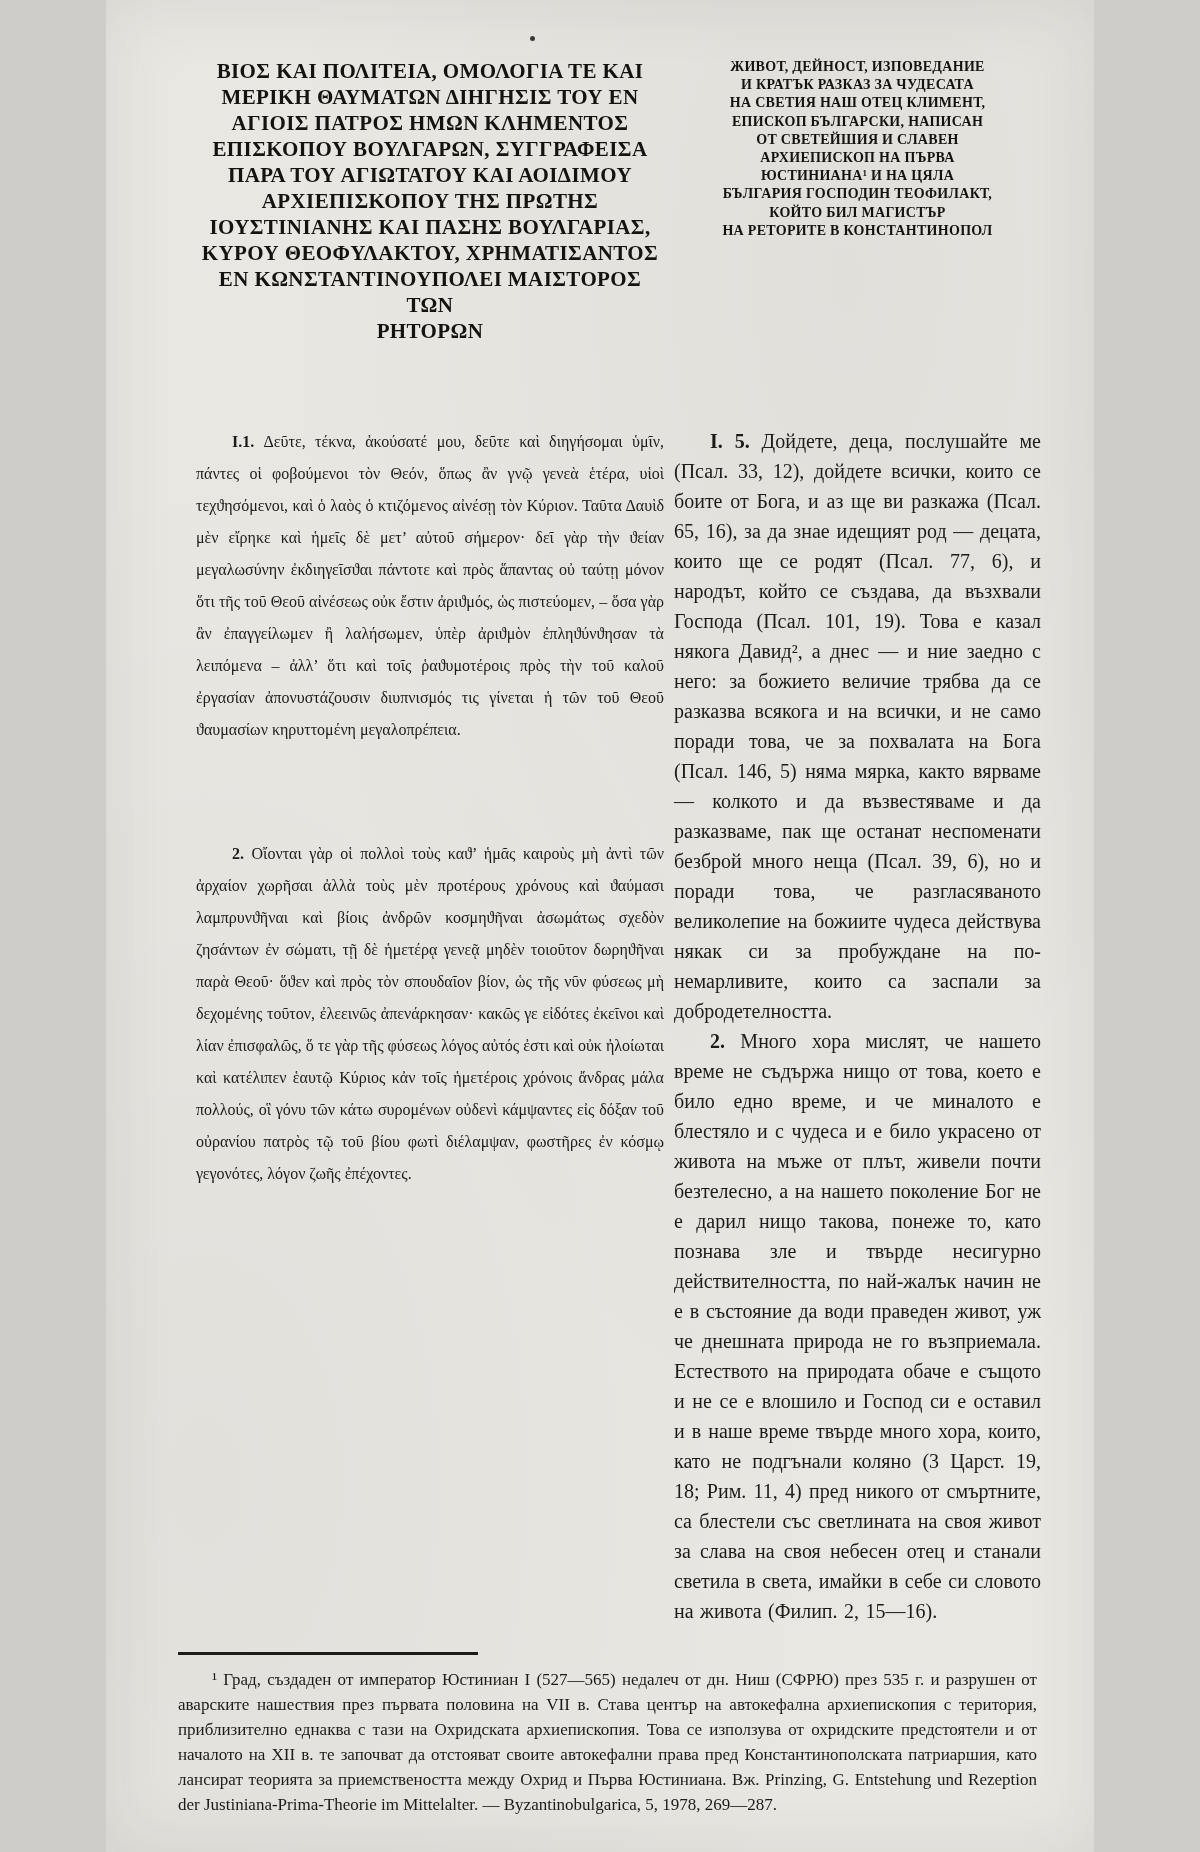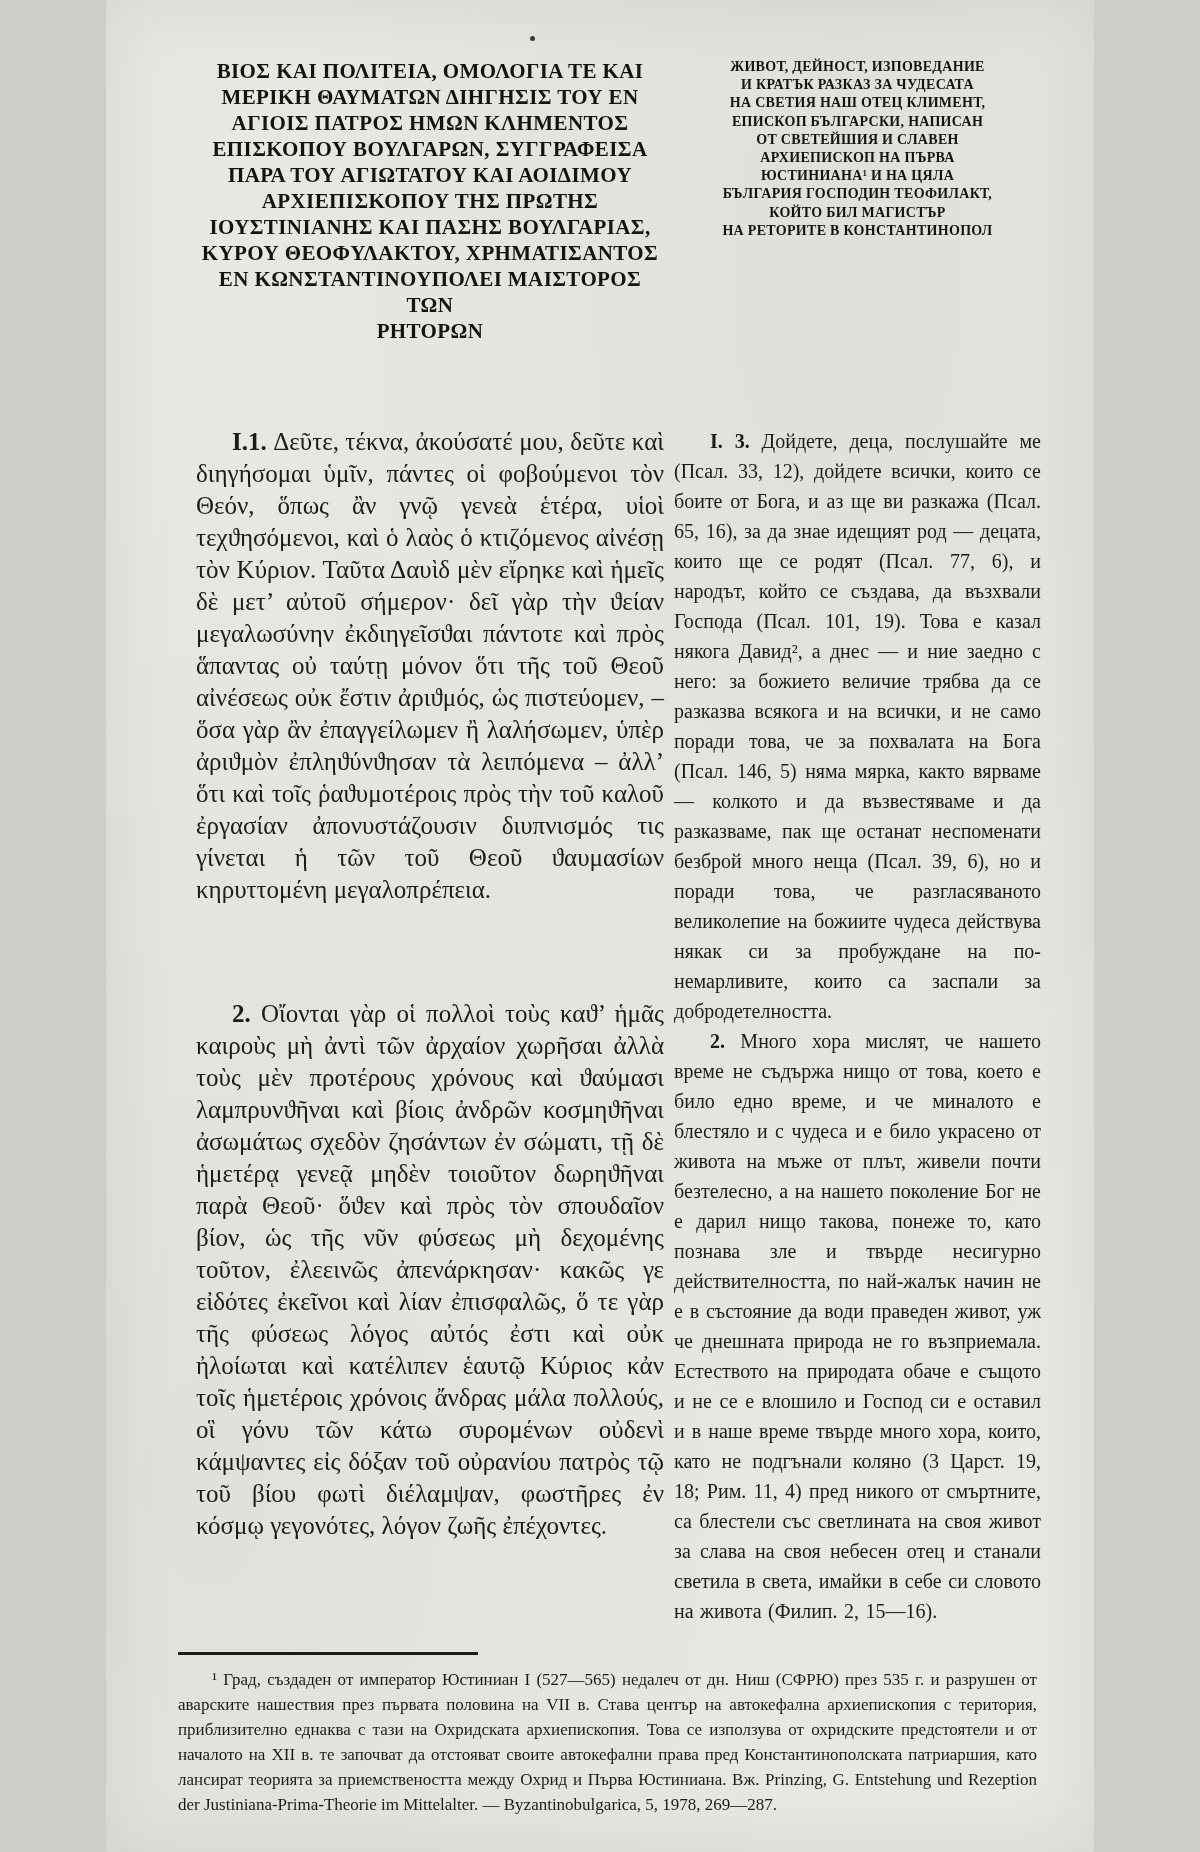--- a/index.html
+++ b/index.html
@@ -32,21 +32,21 @@
     color: #14130f;
   }
   .col-left  .col-title { font-size: 21px; line-height: 1.24; letter-spacing: 0.4px; }
   .col-right .col-title { font-size: 14px; line-height: 1.30; letter-spacing: 0.3px; }
 
   .body-par {
     margin: 0;
     text-align: justify;
     text-indent: 36px;
   }
-  .col-left  .body-par { font-size: 25px; line-height: 32px; }
+  .col-left  .body-par { font-size: 16px; line-height: 32px; }
   .col-right .body-par { font-size: 20px; line-height: 30px; word-spacing: 1.5px; }
 
   .col-left .par-2 { margin-top: 92px; }
   .col-left .par-3 { margin-top: 44px; }
 
   .par-num { font-weight: bold; }
 
   .footnote-divider {
     width: 300px;
     border: 0;
@@ -109,21 +109,21 @@
 НА СВЕТИЯ НАШ ОТЕЦ КЛИМЕНТ,
 ЕПИСКОП БЪЛГАРСКИ, НАПИСАН
 ОТ СВЕТЕЙШИЯ И СЛАВЕН
 АРХИЕПИСКОП НА ПЪРВА
 ЮСТИНИАНА¹ И НА ЦЯЛА
 БЪЛГАРИЯ ГОСПОДИН ТЕОФИЛАКТ,
 КОЙТО БИЛ МАГИСТЪР
 НА РЕТОРИТЕ В КОНСТАНТИНОПОЛ</div>
       </div>
       <p class="body-par">
-        <span class="par-num">I. 3.</span>
+        <span class="par-num">I. 5.</span>
         <span>Дойдете, деца, послушайте ме (Псал. 33, 12), дойдете всички, които се боите от Бога, и аз ще ви разкажа (Псал. 65, 16), за да знае идещият род — децата, които ще се родят (Псал. 77, 6), и народът, който се създава, да възхвали Господа (Псал. 101, 19). Това е казал някога Давид², а днес — и ние заедно с него: за божието величие трябва да се разказва всякога и на всички, и не само поради това, че за похвалата на Бога (Псал. 146, 5) няма мярка, както вярваме — колкото и да възвестяваме и да разказваме, пак ще останат неспоменати безброй много неща (Псал. 39, 6), но и поради това, че разгласяваното великолепие на божиите чудеса действува някак си за пробуждане на по-немарливите, които са заспали за добродетелността.</span>
       </p>
       <p class="body-par">
         <span class="par-num">2.</span>
         <span>Много хора мислят, че нашето време не съдържа нищо от това, което е било едно време, и че миналото е блестяло и с чудеса и е било украсено от живота на мъже от плът, живели почти безтелесно, а на нашето поколение Бог не е дарил нищо такова, понеже то, като познава зле и твърде несигурно действителността, по най-жалък начин не е в състояние да води праведен живот, уж че днешната природа не го възприемала. Естеството на природата обаче е същото и не се е влошило и Господ си е оставил и в наше време твърде много хора, които, като не подгънали коляно (3 Царст. 19, 18; Рим. 11, 4) пред никого от смъртните, са блестели със светлината на своя живот за слава на своя небесен отец и станали светила в света, имайки в себе си словото на живота (Филип. 2, 15—16).</span>
       </p>
     </div>
 
   </div>
 

